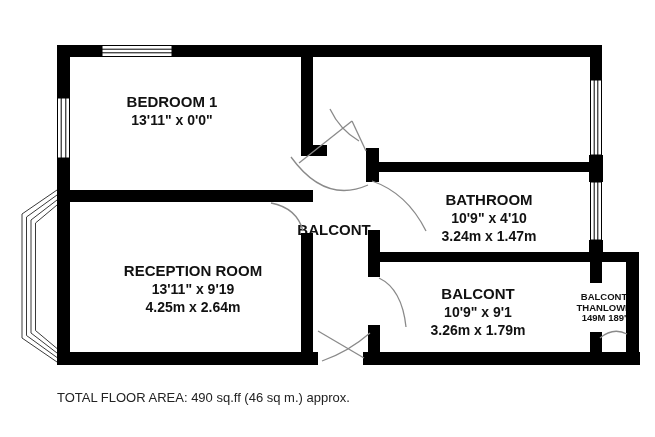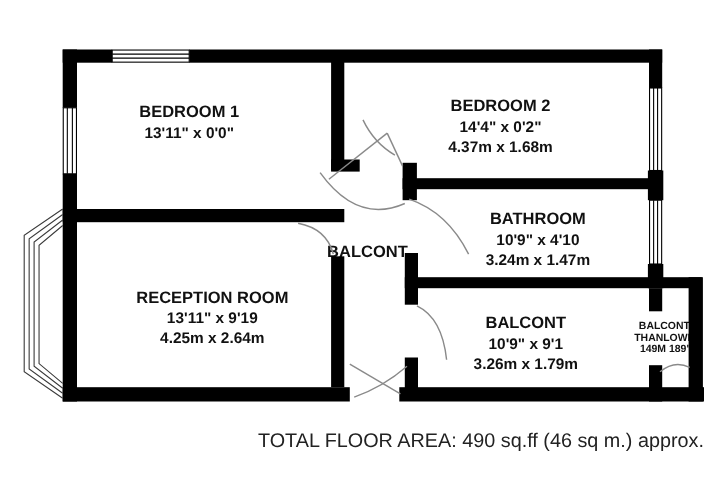--- a/index.html
+++ b/index.html
@@ -30,38 +30,33 @@
   .lbl-bathroom{left:489px;top:190px;}
   .lbl-reception{left:193px;top:261px;}
   .lbl-kitchen{left:478px;top:284px;}
   .lbl-hallway{left:334px;top:220px;}
   .lbl-balcony{
     position:absolute;z-index:1;left:604px;top:292px;transform:translateX(-50%);
     text-align:center;color:var(--txt);font-weight:700;font-size:9.5px;line-height:10.5px;white-space:nowrap;
   }
   .footer{
     position:absolute;z-index:1;left:57px;top:390px;width:583px;
-    text-align:right;font-size:18px;font-weight:400;color:#222;white-space:nowrap;
+    text-align:left;font-size:13px;font-weight:400;color:#222;white-space:nowrap;
   }
 </style>
 </head>
 <body>
 
 <div id="plan">
 
   <div class="room-label lbl-bedroom1">
     <div class="room-name">BEDROOM 1</div>
     <div class="room-dim">13'11" x 0'0"</div>
   </div>
 
-  <div class="room-label lbl-bedroom2">
-    <div class="room-name">BEDROOM 2</div>
-    <div class="room-dim">14'4" x 0'2"</div>
-    <div class="room-dim">4.37m x 1.68m</div>
-  </div>
 
   <div class="room-label lbl-bathroom">
     <div class="room-name">BATHROOM</div>
     <div class="room-dim">10'9" x 4'10</div>
     <div class="room-dim">3.24m x 1.47m</div>
   </div>
 
   <div class="room-label lbl-reception">
     <div class="room-name">RECEPTION ROOM</div>
     <div class="room-dim">13'11" x 9'19</div>

